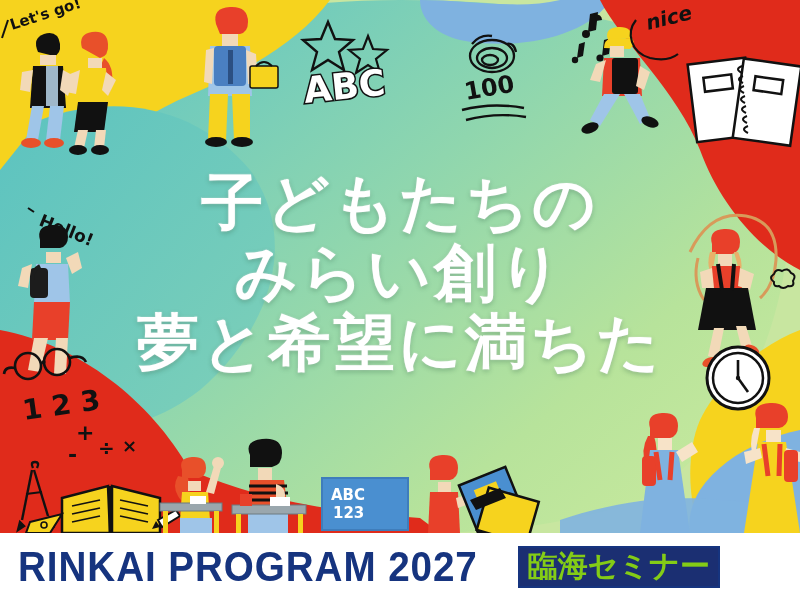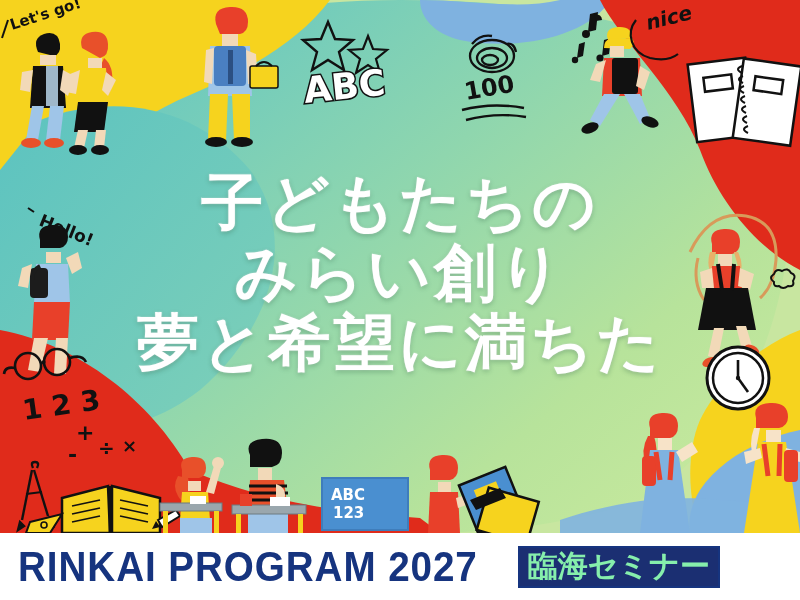--- a/index.html
+++ b/index.html
@@ -57,21 +57,21 @@
     letter-spacing:1px;
     transform:scaleX(.92);
     transform-origin:left center;
     white-space:nowrap;
     flex:0 0 auto;
   }
   #brand-badge{
     margin-left:auto;
     background:#1b2f72;
     border:2px solid #16347f;
-    color:#86efac;
+    color:#84cc16;
     font-family:"DejaVu Sans","Liberation Sans",sans-serif;
     font-weight:700;
     font-size:30px;
     letter-spacing:0px;
     padding:3px 8px 5px 8px;
     line-height:1;
     white-space:nowrap;
     flex:0 0 auto;
   }
 

